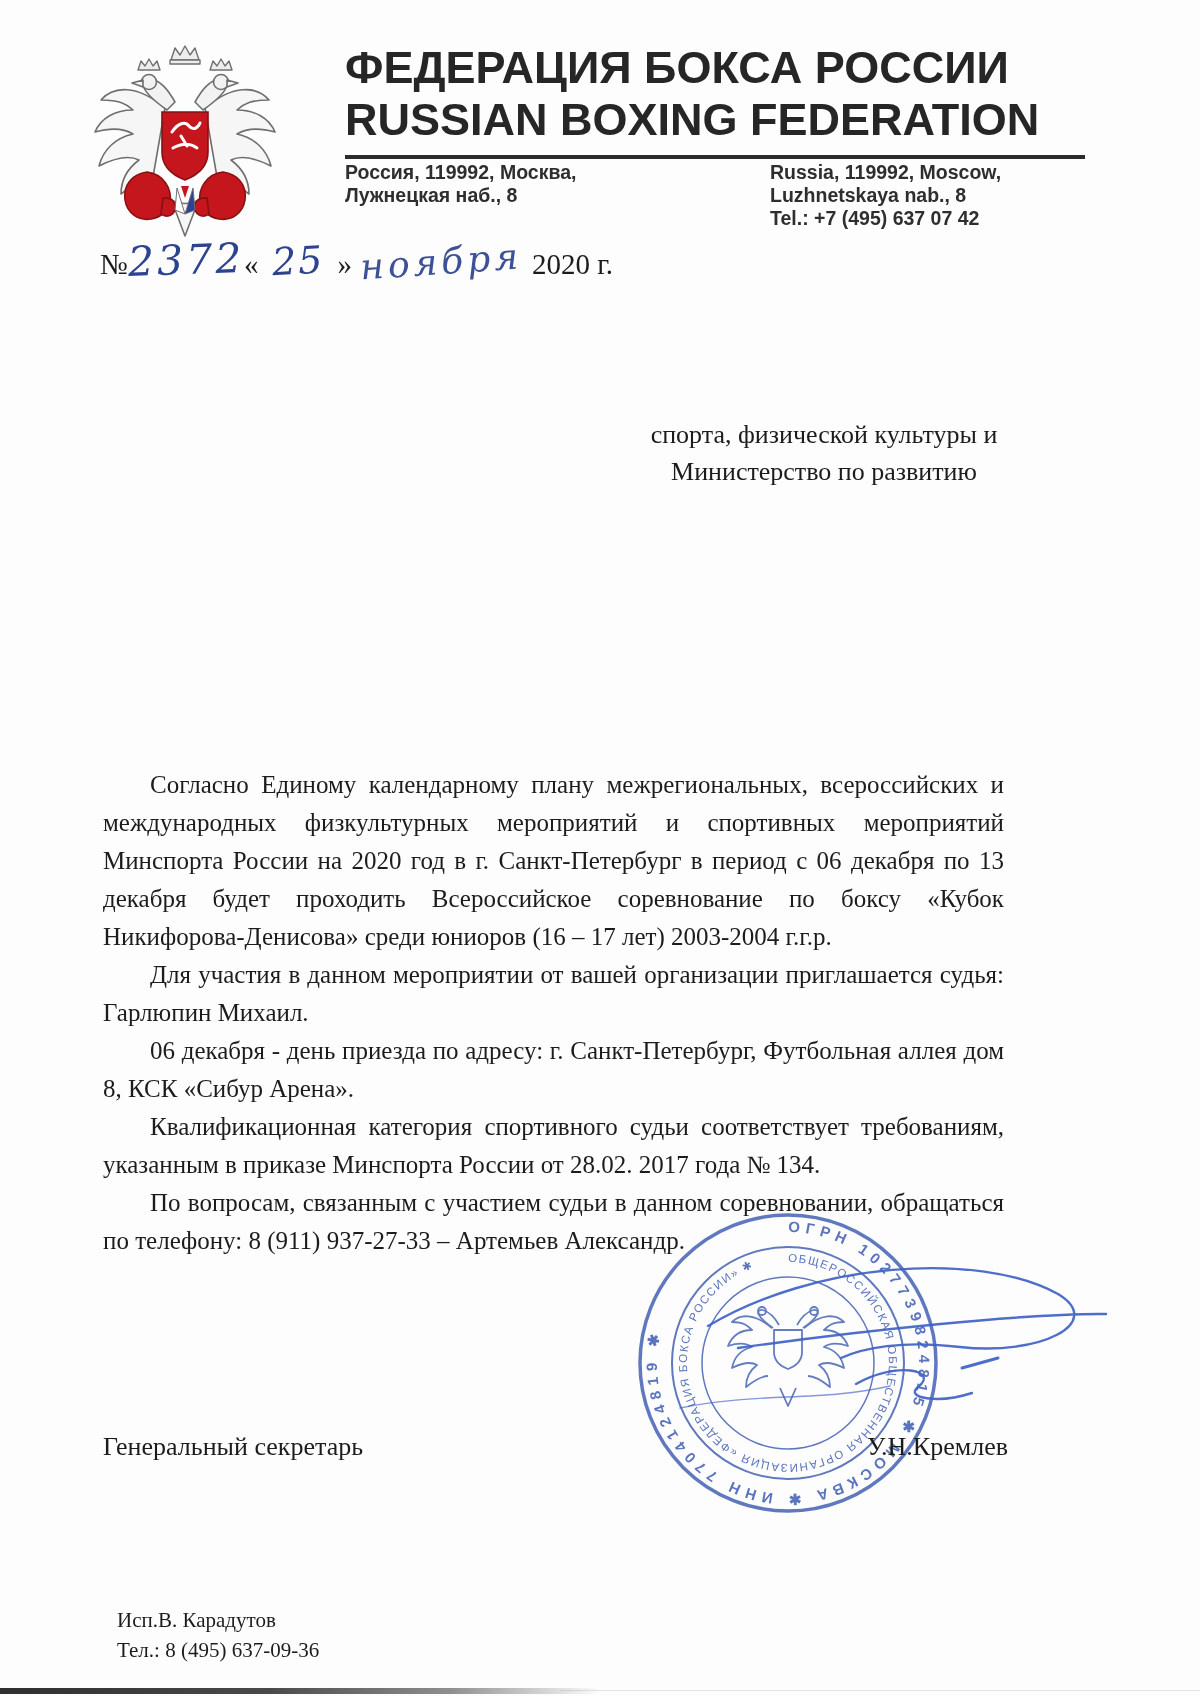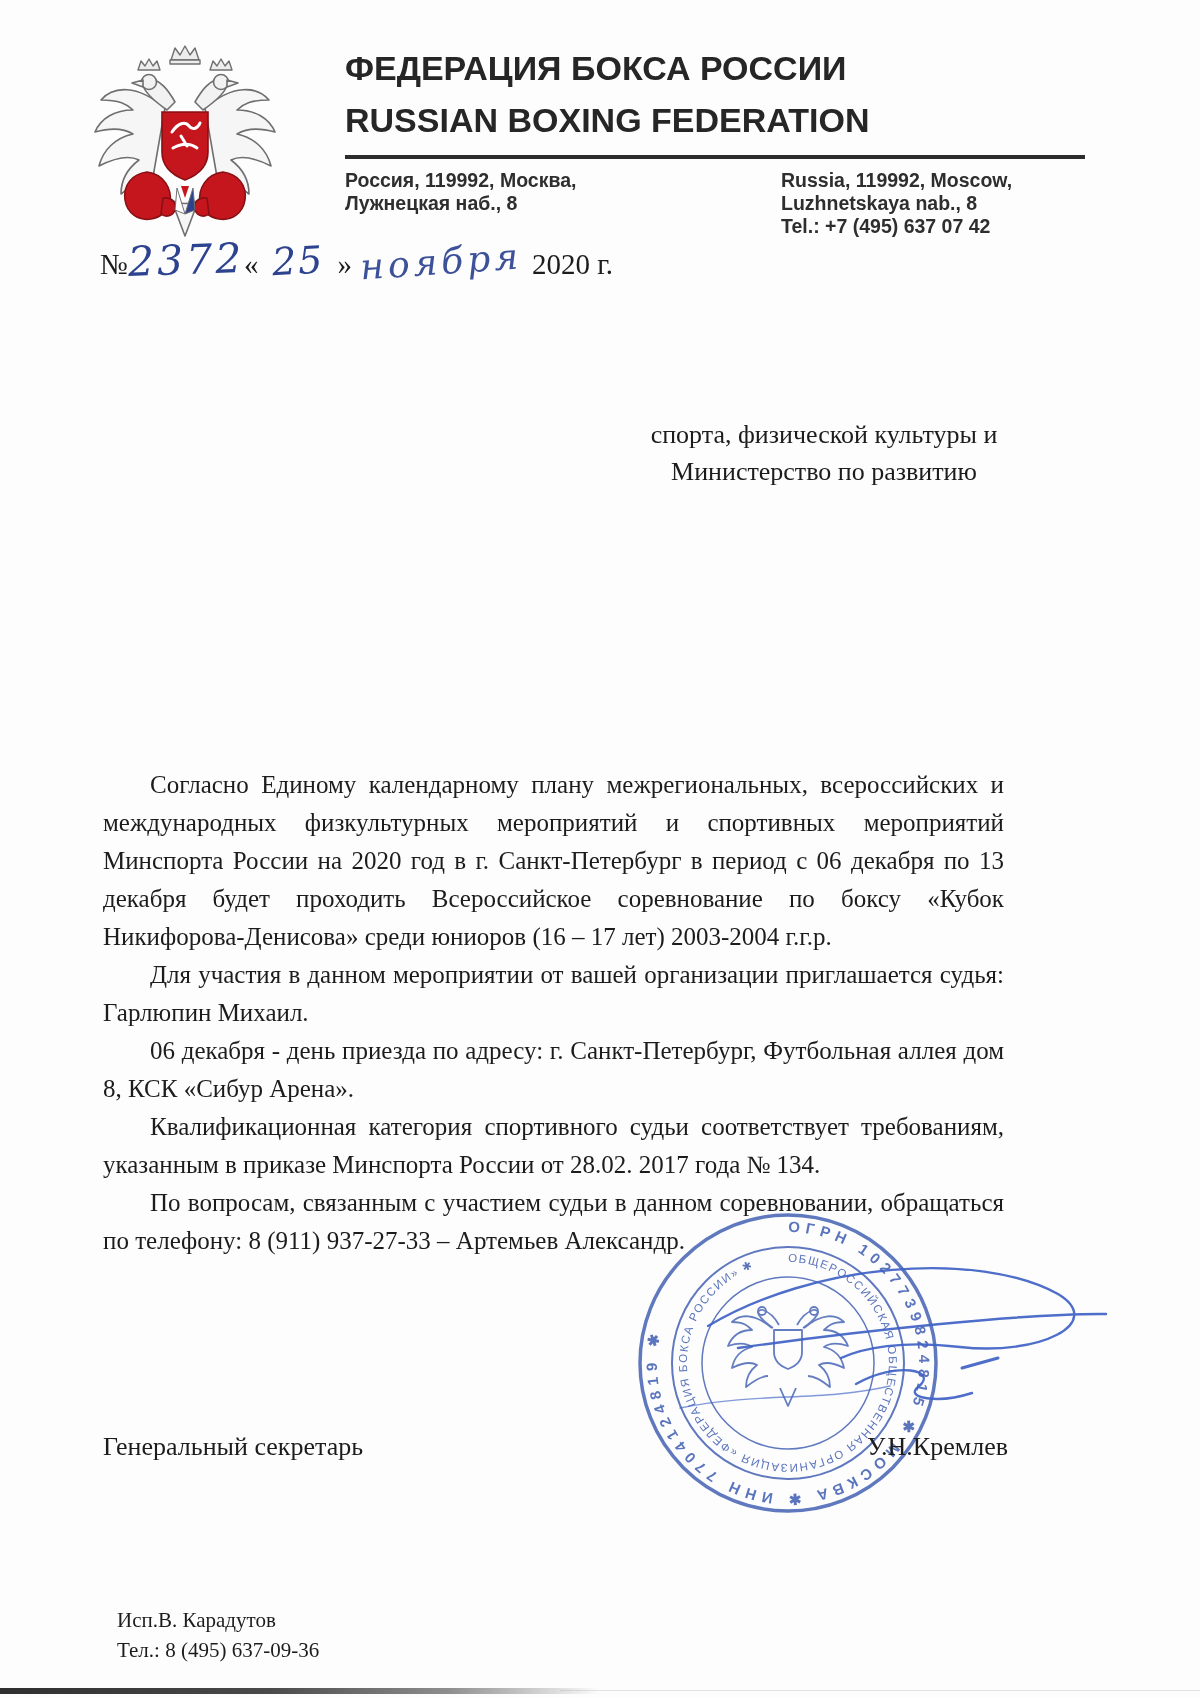--- a/index.html
+++ b/index.html
@@ -5,24 +5,24 @@
   html,body{margin:0;padding:0;background:#ffffff;}
   .page{
     position:relative;width:1200px;height:1697px;background:#fdfdfd;
     font-family:"Liberation Serif",serif;color:#1c1c1c;overflow:hidden;
   }
   
   .emblem{position:absolute;left:85px;top:36px;width:200px;height:208px;}
   .lh-block{position:absolute;left:345px;top:42px;width:745px;}
   .lh-title{
     font-family:"Liberation Sans",sans-serif;font-weight:bold;color:#262626;
-    font-size:34px;line-height:52px;letter-spacing:0px;white-space:nowrap;
+    font-size:45px;line-height:52px;letter-spacing:0px;white-space:nowrap;
   }
   .lh-rule{height:4px;background:#2c2c2c;width:740px;margin-top:9px;}
-  .lh-addr-row{display:flex;margin-top:10px;gap:11px;}
+  .lh-addr-row{display:flex;margin-top:2px;}
   .lh-addr{
     font-family:"Liberation Sans",sans-serif;font-weight:bold;color:#2e2e2e;
     font-size:19.5px;line-height:23px;
   }
   .lh-addr.ru{width:425px;}
   
   .refline{
     position:absolute;left:100px;top:236px;display:flex;align-items:baseline;
     font-size:29px;white-space:pre;
   }

